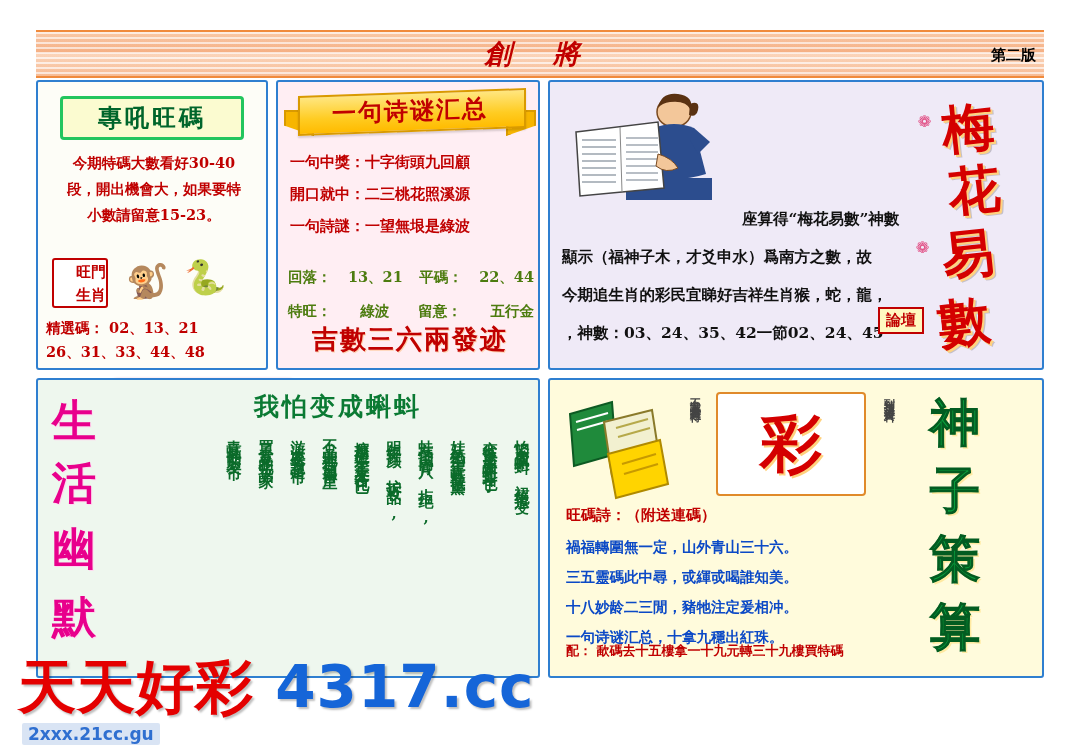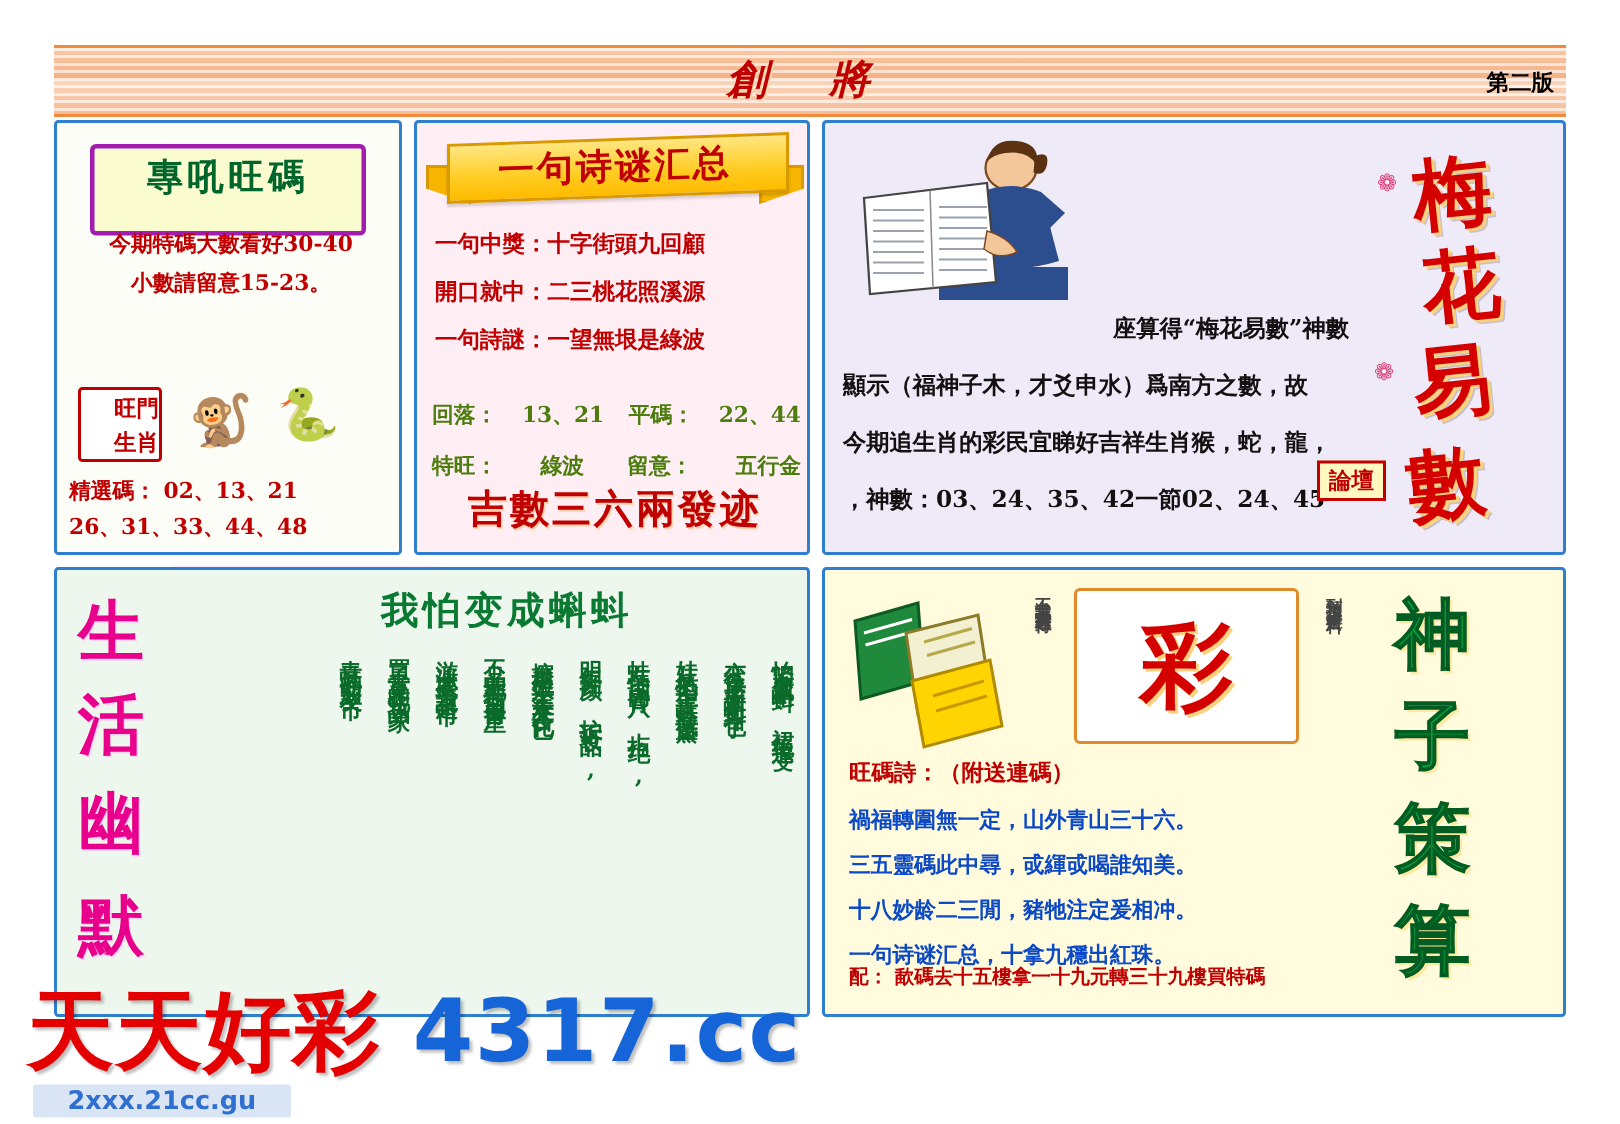--- a/index.html
+++ b/index.html
@@ -64,23 +64,23 @@
     box-sizing: border-box;
     border: 2px solid #2f7fd0;
     background: #ffffff;
     border-radius: 3px;
   }
 
   
   #p1 { left: 36px; top: 80px; width: 232px; height: 290px; background:#fdfdf7; }
   .p1-title {
     position: absolute; left: 22px; top: 14px;
-    width: 184px; height: 61px;
+    width: 184px; height: 44px;
     box-sizing: border-box;
-    border: 3px solid #a21caf;
+    border: 3px solid #22c55e;
     background: #fbfbd0;
     border-radius: 4px;
   }
   .p1-title span {
     display: block; width: 100%; line-height: 38px;
     text-align: center;
     font-family: "DejaVu Serif", "Liberation Serif", serif;
     font-size: 24px; font-weight: bold; color: #00652b;
     letter-spacing: 3px;
   }
@@ -300,41 +300,42 @@
     white-space: nowrap;
     letter-spacing: 1px;
   }
   .wm-red { color: #e40000; text-shadow: 2px 2px 2px rgba(0,0,0,0.25); }
   .wm-blue { color: #1565d8; text-shadow: 2px 2px 2px rgba(0,0,0,0.25); }
   .wm-small {
     position: absolute; left: 22px; bottom: 4px;
     font-family: "DejaVu Sans", "Liberation Sans", sans-serif;
     font-size: 17px; font-weight: bold; color: #2f6fd0;
     background: rgba(185,205,235,0.55);
-    padding: 1px 23px;
+    padding: 1px 6px;
     border-radius: 2px;
   }
 </style>
 </head>
 <body>
 
 <div class="page">
 
   <div class="masthead">
     <div class="masthead-stripes"></div>
     <div class="masthead-title">創  將</div>
   </div>
   <div class="edition">第二版</div>
 
   <div class="panel" id="p1">
     <div class="p1-title">
       <span>專吼旺碼</span>
     </div>
     <div class="p1-body">
       <div>今期特碼大數看好30-40</div>
+      <div>段，開出機會大，如果要特</div>
       <div>小數請留意15-23。</div>
     </div>
     <div class="p1-zodiac-box">旺門<br>生肖</div>
     <div class="animal" id="animal1">🐒</div>
     <div class="animal" id="animal2">🐍</div>
     <div class="p1-picks">
       <div>精選碼： 02、13、21</div>
       <div>26、31、33、44、48</div>
     </div>
     <div class="p1-smudge"></div>

